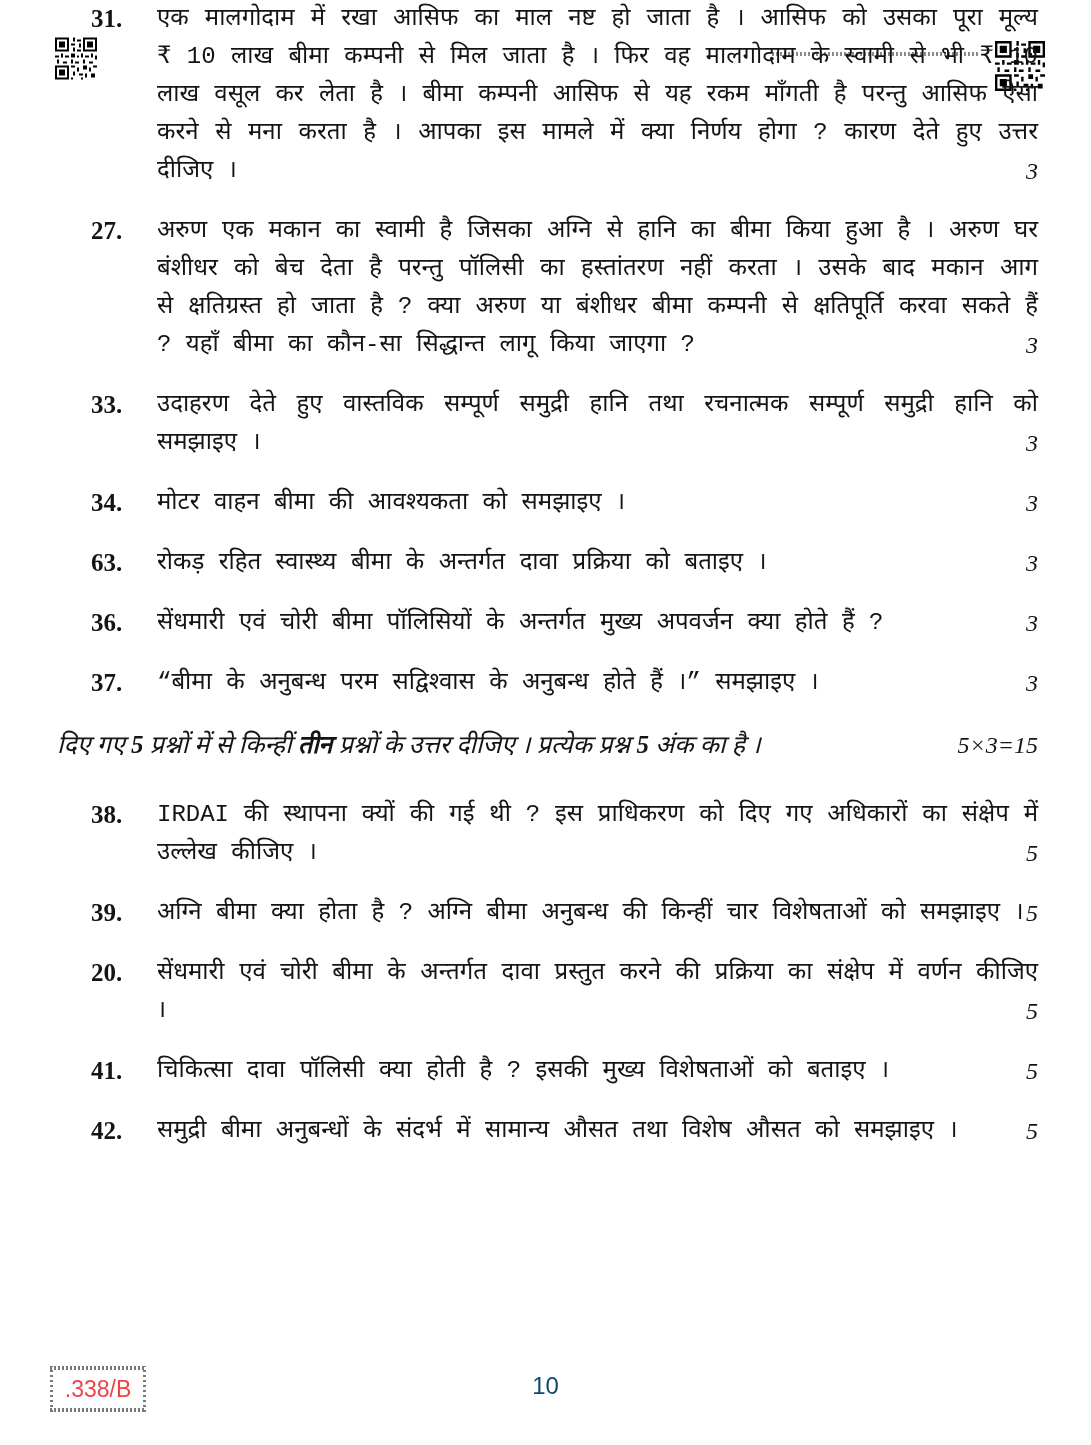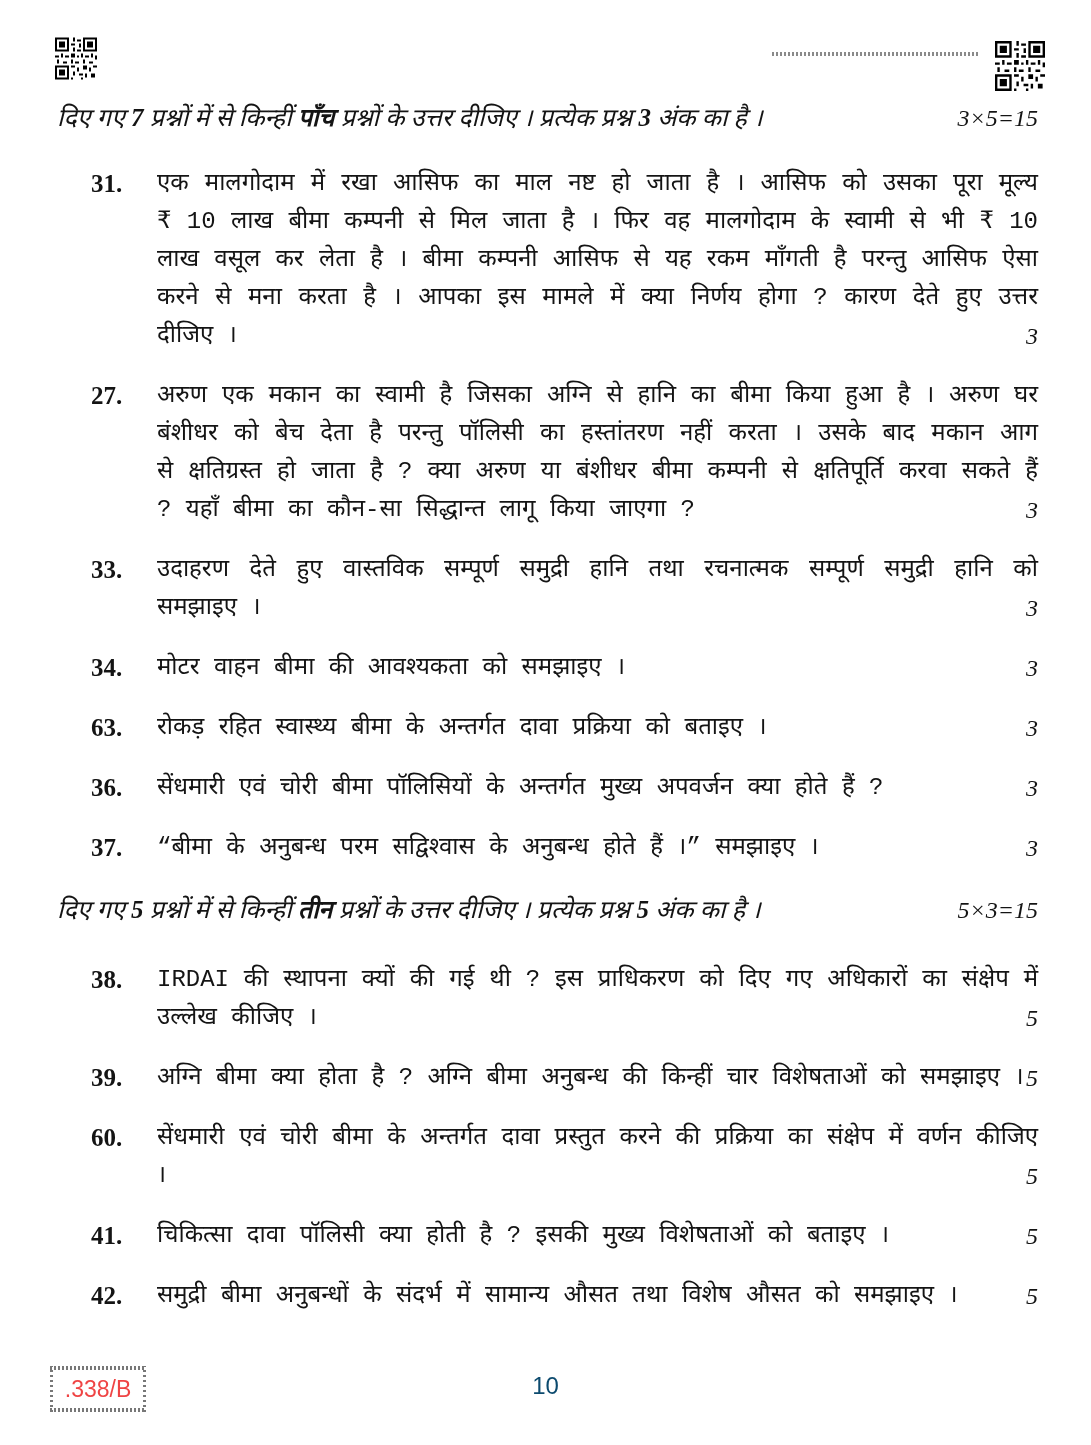--- a/index.html
+++ b/index.html
@@ -122,24 +122,20 @@
     <svg viewBox="0 0 21 21" xmlns="http://www.w3.org/2000/svg">
       <path fill="#000" d="M0 0h7v7H0z M14 0h7v7h-7z M0 14h7v7H0z"></path>
       <path fill="#fff" d="M1 1h5v5H1z M15 1h5v5h-5z M1 15h5v5H1z"></path>
       <path fill="#000" d="M2 2h3v3H2z M16 2h3v3h-3z M2 16h3v3H2z"></path>
       <path fill="#000" d="M9 0h1v2H9z M11 1h2v1h-2z M8 3h2v1H8z M12 3h1v2h-1z M9 5h1v2H9z M11 6h2v1h-2z M0 9h2v1H0z M3 8h1v2H3z M5 9h2v1H5z M8 8h2v2H8z M11 9h1v1h-1z M13 8h1v2h-1z M15 9h2v1h-2z M18 8h1v2h-1z M20 9h1v2h-1z M1 11h1v2H1z M4 12h2v1H4z M8 11h1v2H8z M10 12h2v1h-2z M14 11h1v2h-1z M17 12h2v1h-2z M8 14h2v1H8z M11 15h1v2h-1z M14 14h2v2h-2z M17 15h1v2h-1z M19 14h2v1h-2z M9 17h1v2H9z M12 18h2v1h-2z M15 18h1v2h-1z M18 18h2v2h-2z M8 20h1v1H8z M13 20h1v1h-1z"></path>
     </svg>
   </div>
 
   <div class="content">
 
-    <div class="inst inst-1">
-      <p class="inst-text" style="margin:0"><span>दिए गए </span><b>7</b><span> प्रश्नों में से किन्हीं </span><b>पाँच</b><span> प्रश्नों के उत्तर दीजिए । प्रत्येक प्रश्न </span><b>3</b><span> अंक का है ।</span></p>
-      <span class="inst-marks">3×5=15</span>
-    </div>
 
     <div class="q">
       <span class="qnum">31.</span>
       <p class="qtext">एक मालगोदाम में रखा आसिफ का माल नष्ट हो जाता है । आसिफ को उसका पूरा मूल्य ₹ 10 लाख बीमा कम्पनी से मिल जाता है । फिर वह मालगोदाम के स्वामी से भी ₹ 10 लाख वसूल कर लेता है । बीमा कम्पनी आसिफ से यह रकम माँगती है परन्तु आसिफ ऐसा करने से मना करता है । आपका इस मामले में क्या निर्णय होगा ? कारण देते हुए उत्तर दीजिए ।</p>
       <span class="qmarks">3</span>
     </div>
 
     <div class="q">
       <span class="qnum">27.</span>
       <p class="qtext">अरुण एक मकान का स्वामी है जिसका अग्नि से हानि का बीमा किया हुआ है । अरुण घर बंशीधर को बेच देता है परन्तु पॉलिसी का हस्तांतरण नहीं करता । उसके बाद मकान आग से क्षतिग्रस्त हो जाता है ? क्या अरुण या बंशीधर बीमा कम्पनी से क्षतिपूर्ति करवा सकते हैं ? यहाँ बीमा का कौन-सा सिद्धान्त लागू किया जाएगा ?</p>
@@ -187,21 +183,21 @@
       <span class="qmarks">5</span>
     </div>
 
     <div class="q">
       <span class="qnum">39.</span>
       <p class="qtext">अग्नि बीमा क्या होता है ? अग्नि बीमा अनुबन्ध की किन्हीं चार विशेषताओं को समझाइए ।</p>
       <span class="qmarks">5</span>
     </div>
 
     <div class="q">
-      <span class="qnum">60.</span>
+      <span class="qnum">20.</span>
       <p class="qtext">सेंधमारी एवं चोरी बीमा के अन्तर्गत दावा प्रस्तुत करने की प्रक्रिया का संक्षेप में वर्णन कीजिए ।</p>
       <span class="qmarks">5</span>
     </div>
 
     <div class="q">
       <span class="qnum">41.</span>
       <p class="qtext">चिकित्सा दावा पॉलिसी क्या होती है ? इसकी मुख्य विशेषताओं को बताइए ।</p>
       <span class="qmarks">5</span>
     </div>
 

